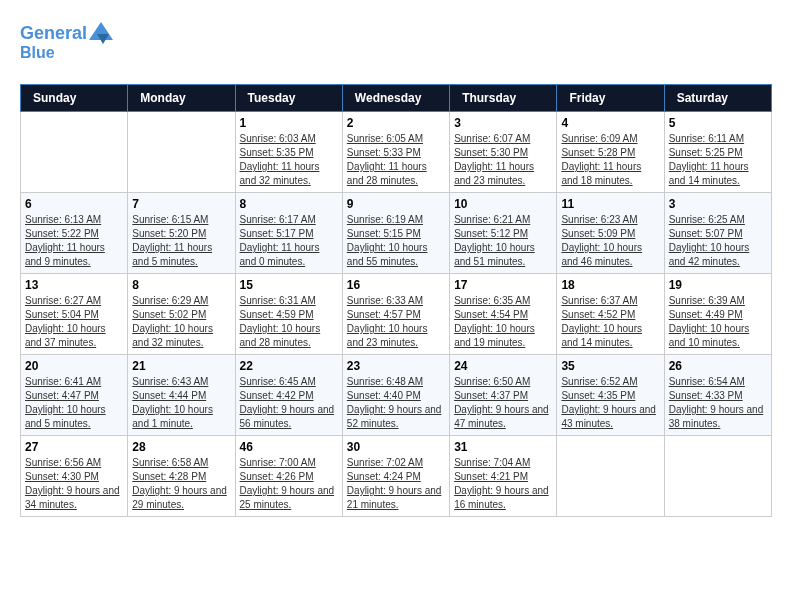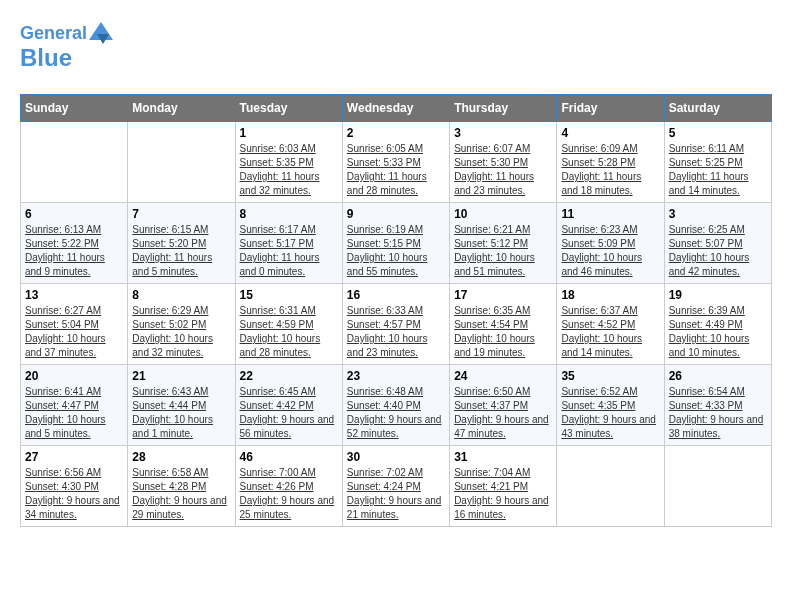--- a/index.html
+++ b/index.html
@@ -42,23 +42,23 @@
     .location {
       font-size: 16px;
       color: #555;
     }
     .calendar {
       width: 100%;
       border-collapse: collapse;
       font-size: 11px;
     }
     .calendar th {
-      background-color: #737373;
+      background-color: #0f172a;
       color: #fff;
-      padding: 6px 4px;
+      padding: 6px 12px;
       text-align: left;
       font-size: 12px;
       font-weight: bold;
       border: 1px solid #3d7ebf;
     }
     .calendar td {
       border: 1px solid #ccc;
       vertical-align: top;
       padding: 4px;
       width: calc(100% / 7);
@@ -91,21 +91,21 @@
     <div>
       <div style="display:flex; align-items:center;">
         <span class="logo-text">
           <span>General</span>
         </span>
         <svg width="28" height="28" viewBox="0 0 28 28">
           <polygon points="14,2 26,20 2,20" fill="#4a90d9"></polygon>
           <polygon points="10,14 22,14 16,24" fill="#2a6aa0"></polygon>
         </svg>
       </div>
-      <div style="font-size:24px; font-weight:bold; color:#4a90d9; margin-top:-4px;">Blue</div>
+      <div style="font-size:16px; font-weight:bold; color:#4a90d9; margin-top:-4px;">Blue</div>
     </div>
   </div>
   <div class="title-block">
     <div class="month-title"></div>
     <div class="location"></div>
   </div>
 </div>
 
 <table class="calendar">
   <thead>

